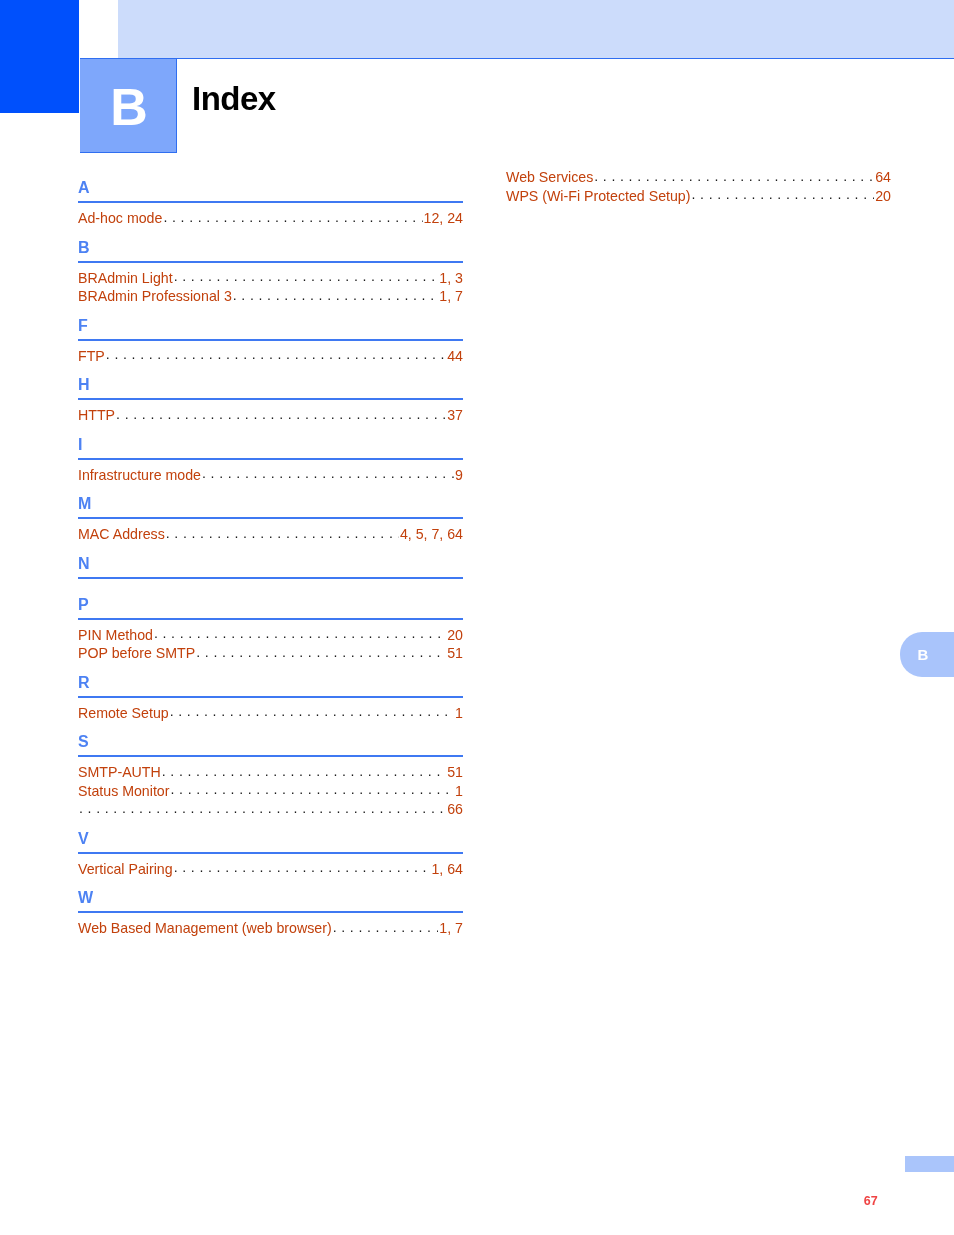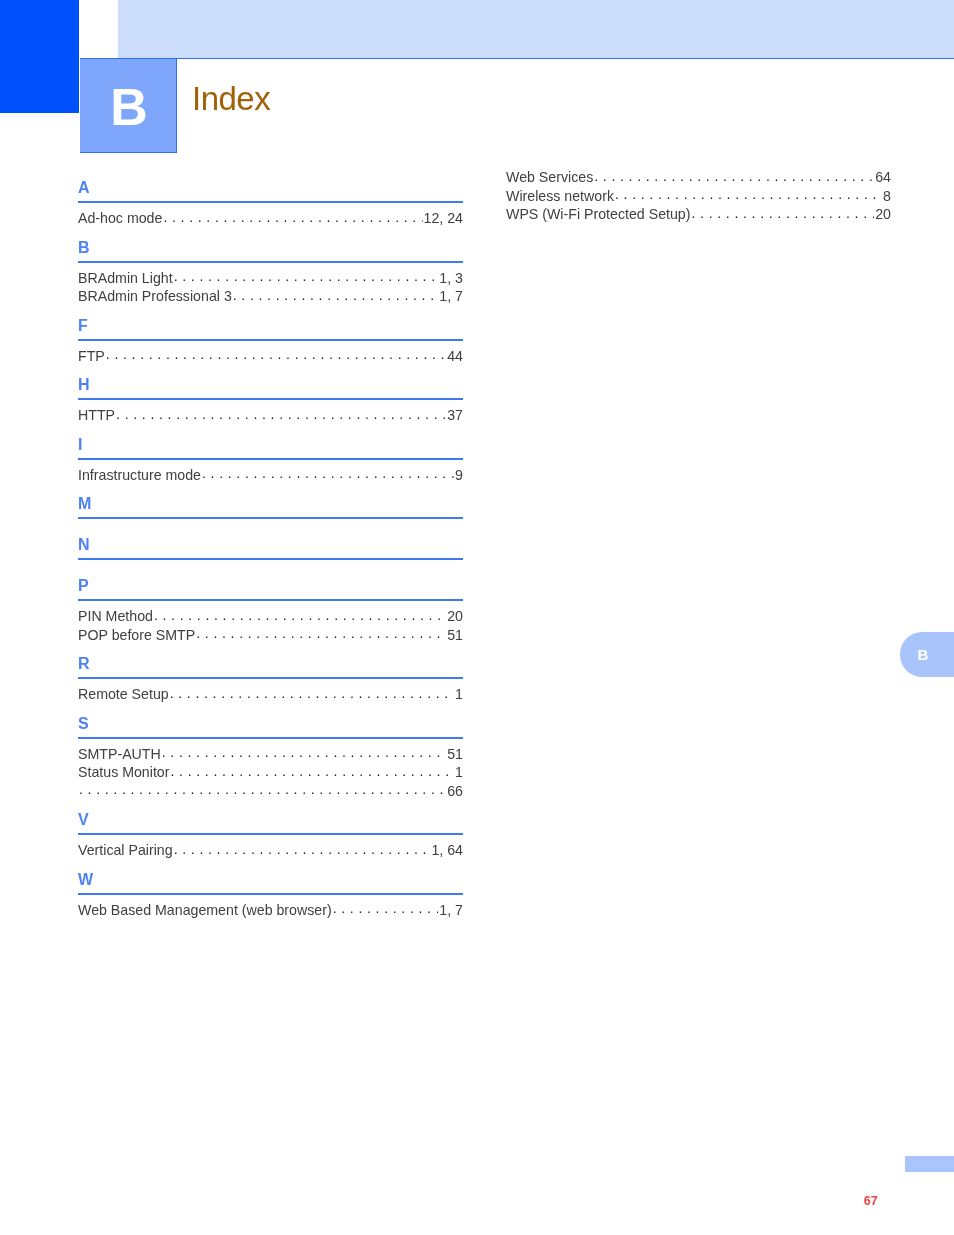--- a/index.html
+++ b/index.html
@@ -71,22 +71,22 @@
     font-size: 52px;
     font-weight: bold;
     line-height: 1;
     letter-spacing: -1px;
   }
   .page-title {
     position: absolute;
     left: 192px;
     top: 80px;
     font-size: 33px;
-    font-weight: normal;
-    color: #a16207;
+    font-weight: bold;
+    color: #000000;
     letter-spacing: -0.5px;
     white-space: nowrap;
   }
 
   
   .columns {
     position: absolute;
     left: 0;
     top: 168px;
     width: 954px;
@@ -111,21 +111,21 @@
   .group-rule {
     height: 2px;
     background: #3f79f2;
     margin-bottom: 6px;
   }
 
   .entry {
     display: flex;
     align-items: baseline;
     font-size: 14.2px;
-    color: #404040;
+    color: #c2410c;
     line-height: 18.5px;
     white-space: nowrap;
   }
   .entry-title {
     flex: 0 0 auto;
   }
   .entry-leader {
     flex: 1 1 auto;
     overflow: hidden;
     margin: 0 1px;
@@ -249,20 +249,25 @@
           <div class="group-rule"></div>
           <div class="entry">
             <span class="entry-title">Infrastructure mode</span>
             <span class="entry-leader"></span>
             <span class="entry-pages">9</span>
           </div>
         </div>
         <div class="letter-group">
           <div class="group-letter">M</div>
           <div class="group-rule"></div>
+          <div class="entry">
+            <span class="entry-title">MAC Address</span>
+            <span class="entry-leader"></span>
+            <span class="entry-pages">4, 5, 7, 64</span>
+          </div>
         </div>
         <div class="letter-group">
           <div class="group-letter">N</div>
           <div class="group-rule"></div>
         </div>
         <div class="letter-group">
           <div class="group-letter">P</div>
           <div class="group-rule"></div>
           <div class="entry">
             <span class="entry-title">PIN Method</span>
@@ -322,25 +327,20 @@
         </div>
       </div>
     <div class="col col-right" id="col-right">
         <div class="letter-group no-head">
           <div class="entry">
             <span class="entry-title">Web Services</span>
             <span class="entry-leader"></span>
             <span class="entry-pages">64</span>
           </div>
           <div class="entry">
-            <span class="entry-title">Wireless network</span>
-            <span class="entry-leader"></span>
-            <span class="entry-pages">8</span>
-          </div>
-          <div class="entry">
             <span class="entry-title">WPS (Wi-Fi Protected Setup)</span>
             <span class="entry-leader"></span>
             <span class="entry-pages">20</span>
           </div>
         </div>
       </div>
   </div>
 
   <div class="side-tab">B</div>
 

